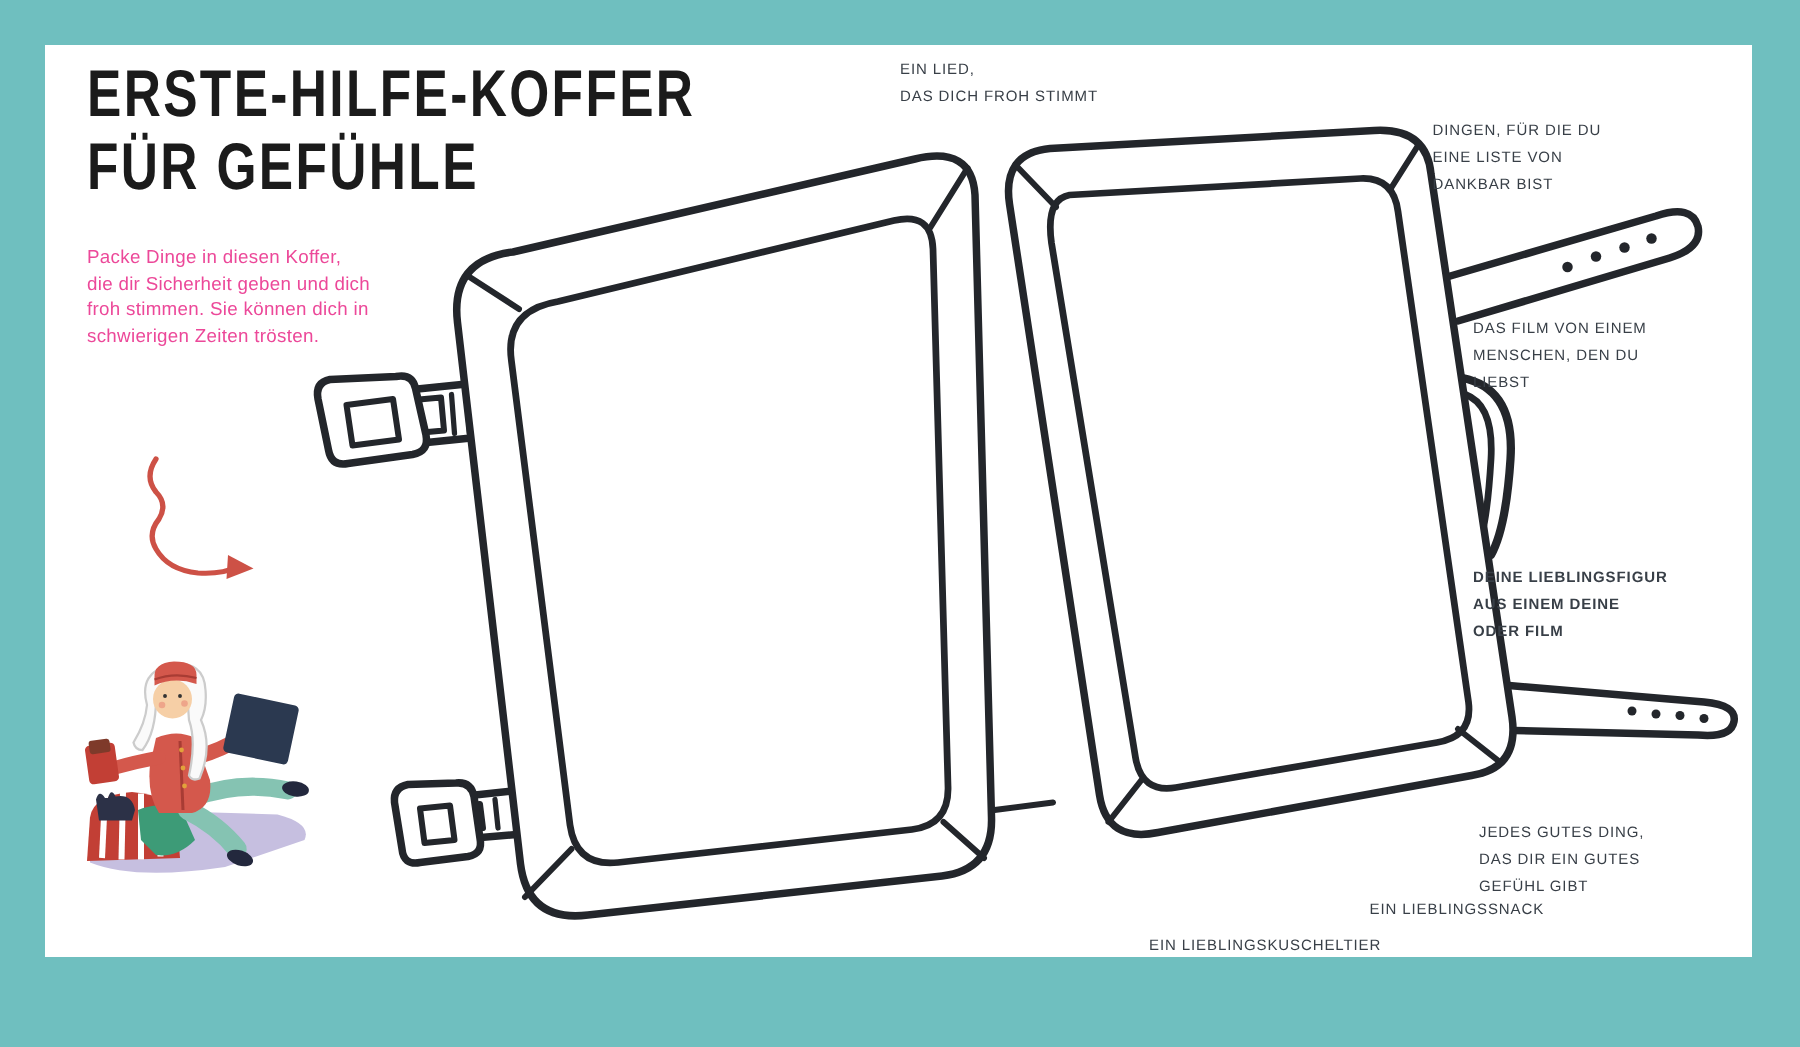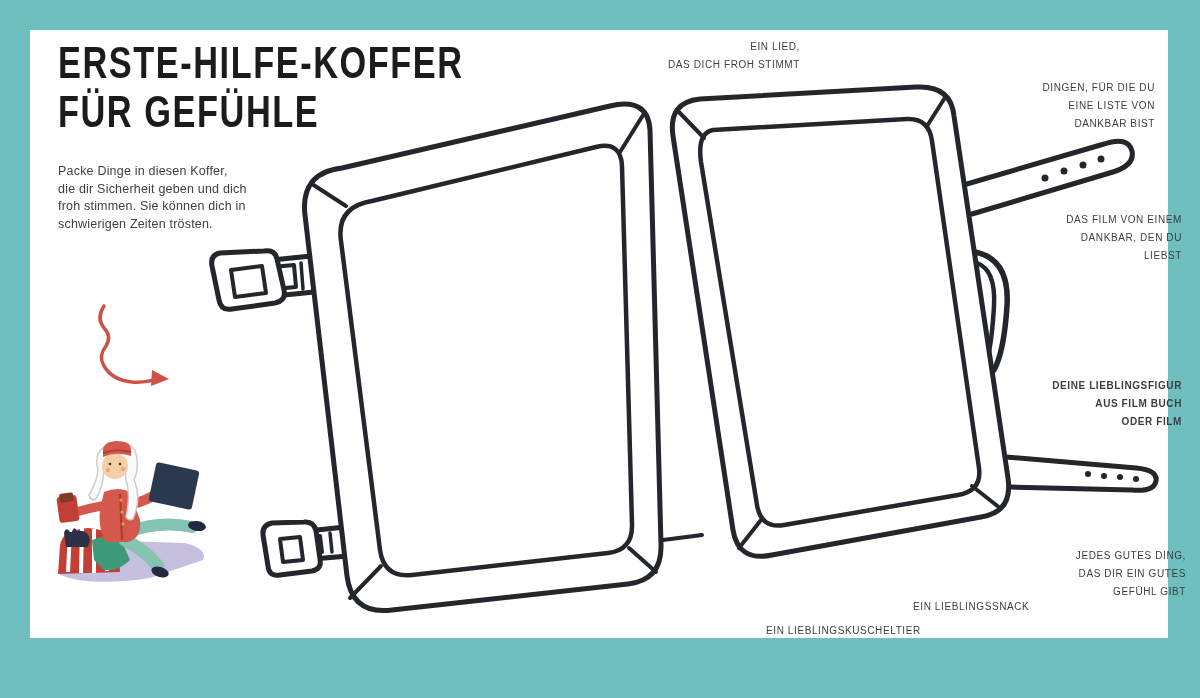--- a/index.html
+++ b/index.html
@@ -14,26 +14,26 @@
   }
   .page-title{
     position:absolute;left:28px;top:8px;
     font-size:44px;line-height:49px;font-weight:700;color:#1b1b1b;
     letter-spacing:2px;white-space:nowrap;
     transform:scaleX(0.78);transform-origin:left top;
   }
   .page-title span{display:block;}
   .intro{
     position:absolute;left:28px;top:133px;
-    font-size:12.5px;line-height:17.5px;color:#404040;letter-spacing:0.2px;
+    font-size:12.5px;line-height:17.5px;color:#ec4899;letter-spacing:0.2px;
   }
   .intro span{display:block;white-space:nowrap;}
   .note{
     position:absolute;font-size:10px;line-height:18px;color:#383f47;
-    letter-spacing:0.6px;text-align:right;
+    letter-spacing:0.6px;text-align:left;
   }
   .note span{display:block;white-space:nowrap;}
   .note.left{text-align:right;}
   .scene{position:absolute;left:-30px;top:-30px;width:1200px;height:698px;}
 </style>
 </head>
 <body>
 
 <div class="paper">
 
@@ -165,27 +165,27 @@
   </div>
 
   <div class="note" style="left:925px;top:49px;width:200px;">
     <span>DINGEN, FÜR DIE DU</span>
     <span>EINE LISTE VON</span>
     <span>DANKBAR BIST</span>
   </div>
 
   <div class="note" style="left:952px;top:181px;width:200px;">
     <span>DAS FILM VON EINEM</span>
-    <span>DANKBAR, DEN DU</span>
+    <span>MENSCHEN, DEN DU</span>
     <span>LIEBST</span>
   </div>
 
   <div class="note" style="left:952px;top:347px;width:200px;font-weight:bold;">
     <span>DEINE LIEBLINGSFIGUR</span>
-    <span>AUS FILM BUCH</span>
+    <span>AUS EINEM DEINE</span>
     <span>ODER FILM</span>
   </div>
 
   <div class="note" style="left:956px;top:517px;width:200px;">
     <span>JEDES GUTES DING,</span>
     <span>DAS DIR EIN GUTES</span>
     <span>GEFÜHL GIBT</span>
   </div>
 
   <div class="note left" style="left:883px;top:568px;">

